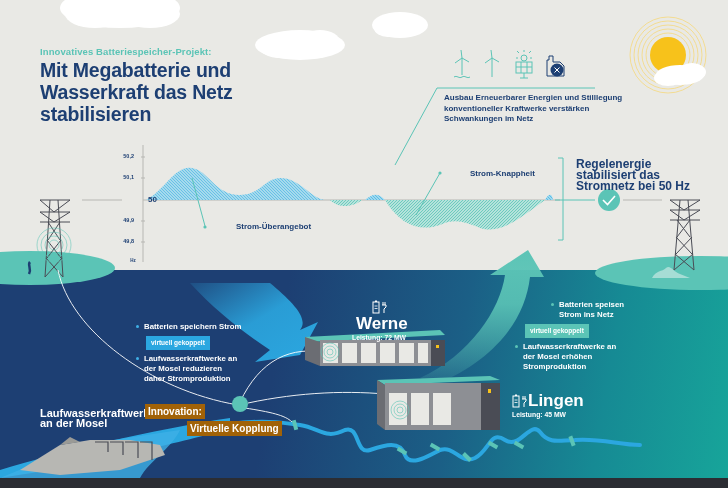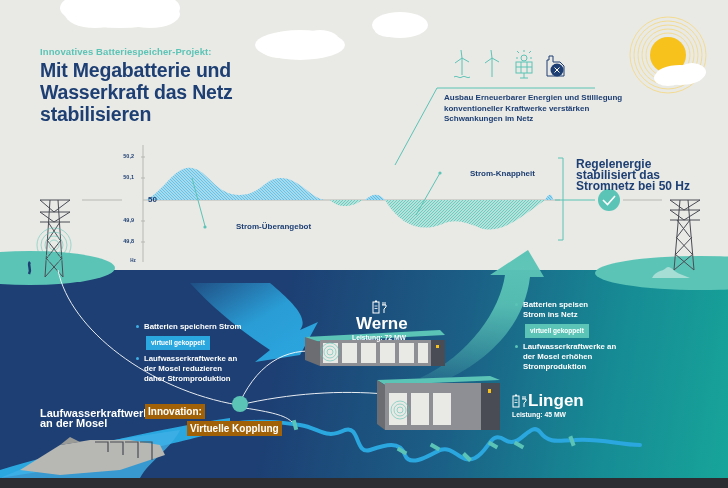--- a/index.html
+++ b/index.html
@@ -276,21 +276,21 @@
   <div class="abs bullets" style="left:136px;top:322px;width:130px;">
     <div><span class="dot"></span><span>Batterien speichern Strom</span></div>
     <div style="margin:4px 0 4px 10px;"><span class="pill pill-blue">virtuell gekoppelt</span></div>
     <div style="display:flex;">
         <span class="dot" style="margin-top:3px;flex:none;"></span>
         <span style="width:100px;">Laufwasserkraftwerke an der Mosel reduzieren daher Stromproduktion</span>
       </div>
   </div>
 
   <div class="abs bullets bullets-r" style="left:515px;top:300px;width:120px;">
-    <div style="display:flex;">
+    <div style="display:flex;margin-left:36px;">
         <span class="dot" style="margin-top:3px;flex:none;"></span>
         <span style="width:75px;">Batterien speisen Strom ins Netz</span>
       </div>
     <div style="margin:4px 0 4px 10px;"><span class="pill pill-teal">virtuell gekoppelt</span></div>
     <div style="display:flex;">
         <span class="dot" style="margin-top:3px;flex:none;"></span>
         <span style="width:95px;">Laufwasserkraftwerke an der Mosel erhöhen Stromproduktion</span>
       </div>
   </div>
 

